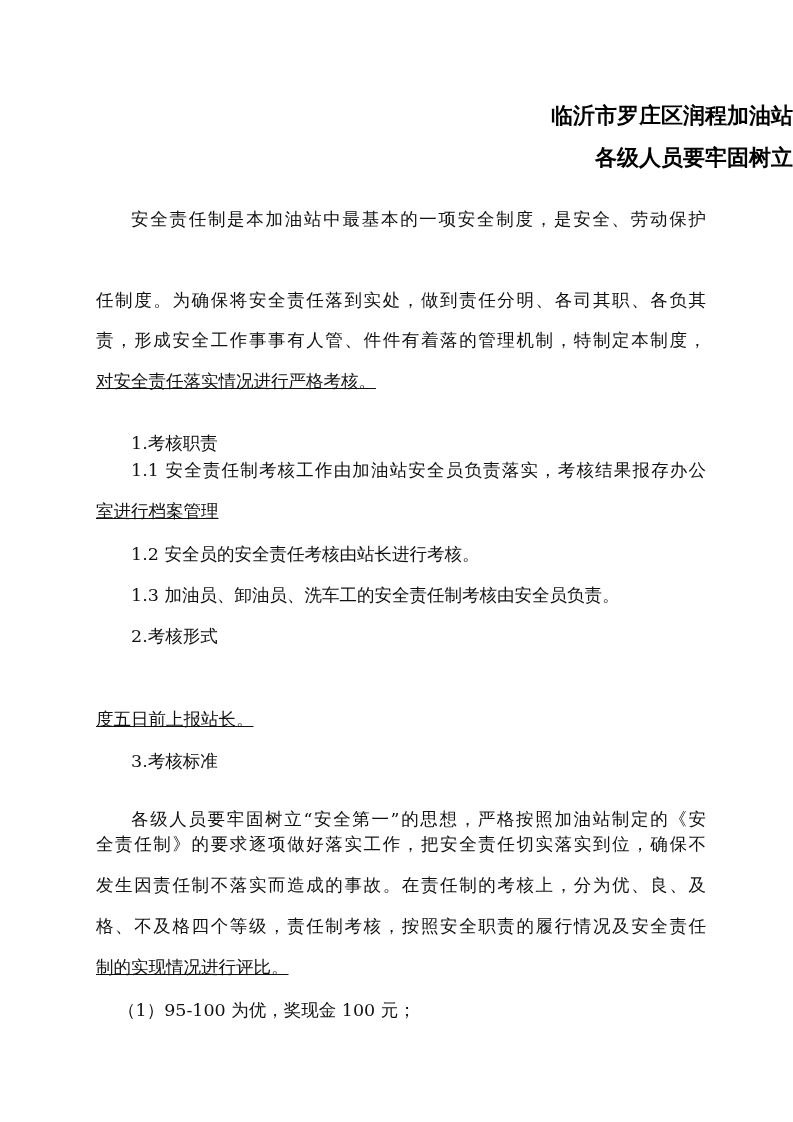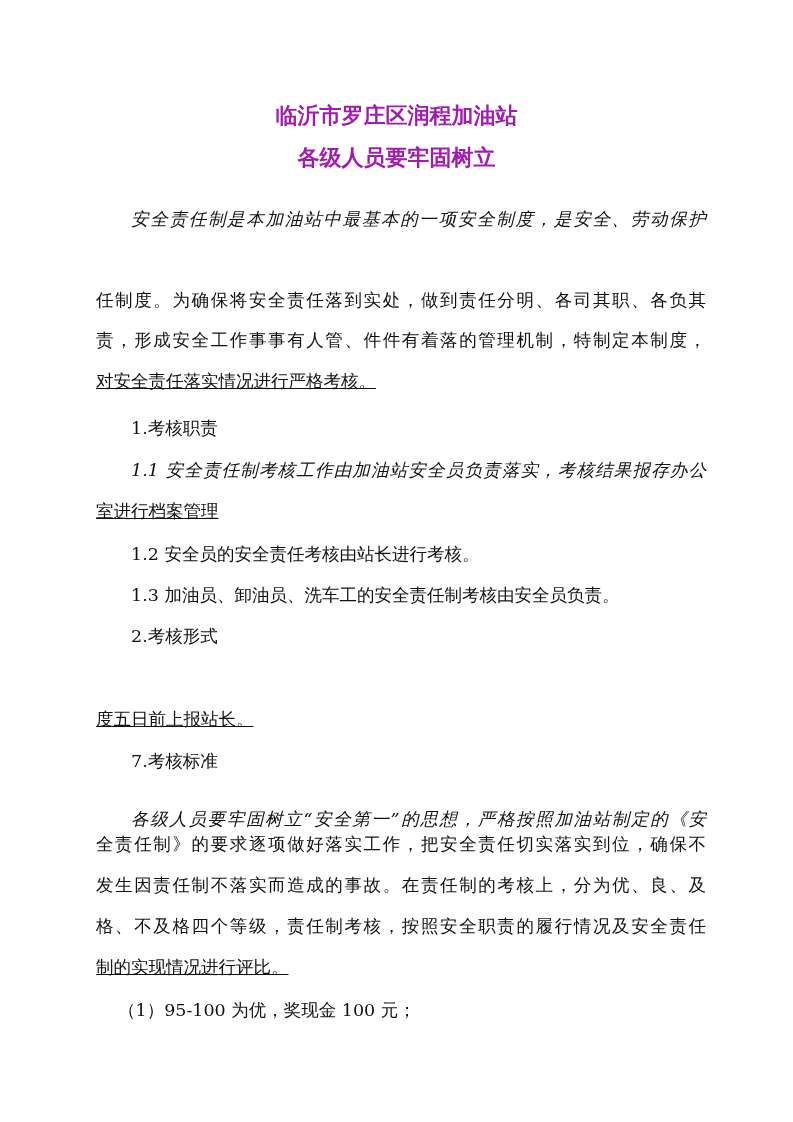--- a/index.html
+++ b/index.html
@@ -1,56 +1,56 @@
 <!DOCTYPE html>
 <html><head>
 <meta charset="utf-8">
 <style>
   html, body { margin: 0; padding: 0; background: #ffffff; }
   body { width: 793px; height: 1122px; position: relative; overflow: hidden; }
   .page { position: absolute; left: 0; top: 0; width: 793px; height: 1122px; background: #fff; }
   .title {
-    position: absolute; left: 0; width: 793px; text-align: center;
+    position: absolute; left: 0; width: 793px; text-align: right;
     font-family: "DejaVu Sans", sans-serif; font-weight: bold;
-    font-size: 22px; color: #a21caf; line-height: 30px; white-space: nowrap;
+    font-size: 22px; color: #000000; line-height: 30px; white-space: nowrap;
   }
   .line {
     position: absolute; left: 96px; width: 610px;
     font-family: "DejaVu Serif", serif; font-size: 17.5px; color: #111;
     line-height: 26px; white-space: nowrap;
     text-align: justify; text-align-last: justify;
   }
-  .line.indent { left: 131px; width: 575px; font-style: italic; }
+  .line.indent { left: 131px; width: 575px; }
   .line.last { text-align-last: left; text-decoration: underline; }
   .line.item { left: 131px; width: auto; text-align-last: left; }
   .line.item2 { left: 118px; width: auto; text-align-last: left; }
 </style>
 </head>
 <body>
 
 <div class="page">
 
   <div class="title" style="top:101px">临沂市罗庄区润程加油站</div>
   <div class="title" style="top:143px">各级人员要牢固树立</div>
 
   <div class="line indent" style="top:206px">安全责任制是本加油站中最基本的一项安全制度，是安全、劳动保护</div>
   <div class="line" style="top:287px">任制度。为确保将安全责任落到实处，做到责任分明、各司其职、各负其</div>
   <div class="line" style="top:327px">责，形成安全工作事事有人管、件件有着落的管理机制，特制定本制度，</div>
   <div class="line last" style="top:368px">对安全责任落实情况进行严格考核。</div>
 
-  <div class="line item" style="top:415px">1.考核职责</div>
+  <div class="line item" style="top:430px">1.考核职责</div>
   <div class="line indent" style="top:457px">1.1 安全责任制考核工作由加油站安全员负责落实，考核结果报存办公</div>
   <div class="line last" style="top:498px">室进行档案管理</div>
   <div class="line item" style="top:541px">1.2 安全员的安全责任考核由站长进行考核。</div>
   <div class="line item" style="top:582px">1.3 加油员、卸油员、洗车工的安全责任制考核由安全员负责。</div>
 
   <div class="line item" style="top:623px">2.考核形式</div>
   <div class="line last" style="top:706px">度五日前上报站长。</div>
 
-  <div class="line item" style="top:748px">7.考核标准</div>
+  <div class="line item" style="top:748px">3.考核标准</div>
   <div class="line indent" style="top:806px">各级人员要牢固树立“安全第一”的思想，严格按照加油站制定的《安</div>
   <div class="line" style="top:831px">全责任制》的要求逐项做好落实工作，把安全责任切实落实到位，确保不</div>
   <div class="line" style="top:872px">发生因责任制不落实而造成的事故。在责任制的考核上，分为优、良、及</div>
   <div class="line" style="top:913px">格、不及格四个等级，责任制考核，按照安全职责的履行情况及安全责任</div>
   <div class="line last" style="top:954px">制的实现情况进行评比。</div>
 
   <div class="line item2" style="top:997px">（1）95-100 为优，奖现金 100 元；</div>
 
 </div>
 

